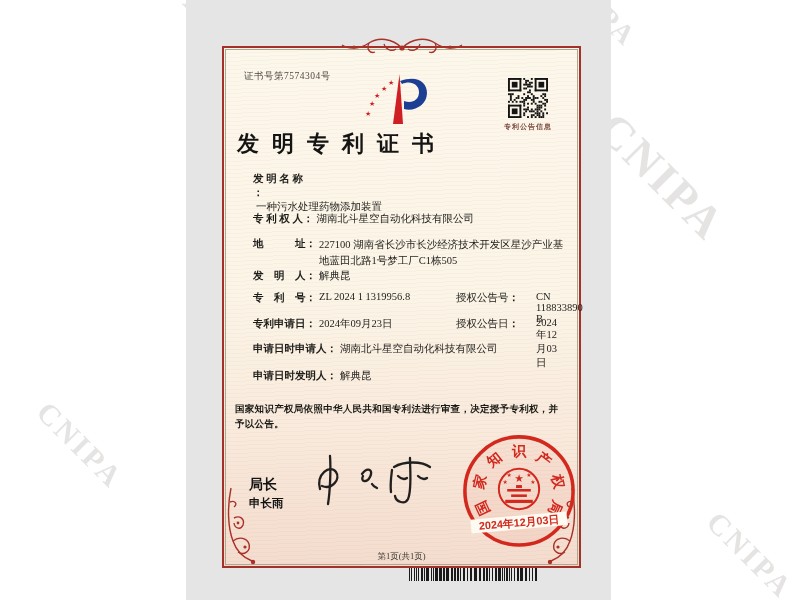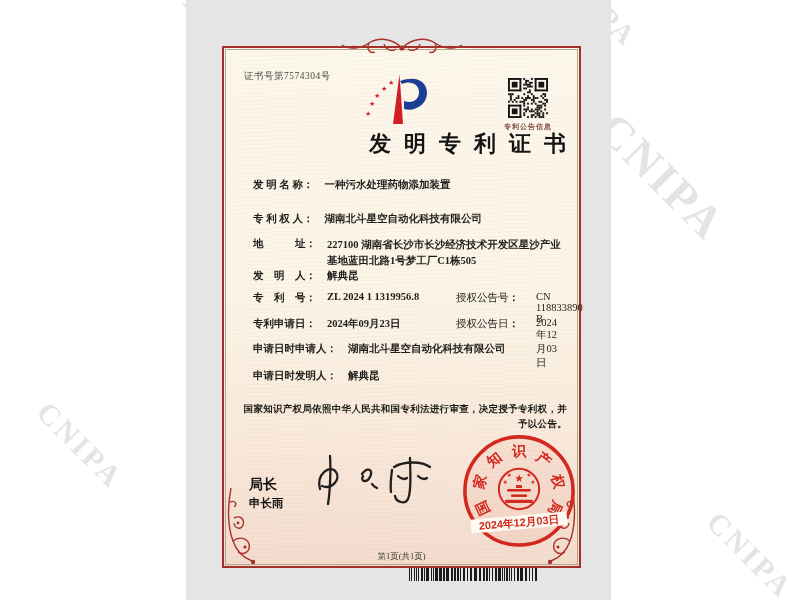--- a/index.html
+++ b/index.html
@@ -35,35 +35,35 @@
   .ornament-top{position:absolute;top:-13px;left:50%;transform:translateX(-50%);}
   .corner{position:absolute;bottom:0px;}
   .corner.left{left:1px;}
   .corner.right{right:1px;transform:scaleX(-1);}
   
   .cert-no{position:absolute;left:20px;top:22px;font-size:9.5px;color:#4c4a42;letter-spacing:0.5px;}
   .logo{position:absolute;left:140px;top:24px;}
   .qr-wrap{position:absolute;left:266px;top:30px;width:76px;text-align:center;}
   .qr-caption{font-size:7px;color:#7c4a3e;letter-spacing:1px;margin-top:4px;font-weight:bold;}
   .title{
-    position:absolute;top:81px;left:0;width:100%;text-align:right;
+    position:absolute;top:81px;left:0;width:100%;text-align:left;
     font-size:22px;font-weight:bold;color:#141414;letter-spacing:13px;text-indent:13px;
   }
   
   .row{position:absolute;left:29px;right:12px;font-size:10.5px;color:#1e1d1a;display:flex;align-items:flex-start;}
   .row .lbl{white-space:pre;font-weight:600;flex:none;}
   .row .colon{font-weight:600;flex:none;}
-  .row .val{font-weight:bold;margin-left:11px;}
+  .row .val{font-weight:normal;margin-left:3px;}
   .row .val.wrap{width:286px;line-height:1.55;}
   .col2{position:absolute;left:203px;top:0;display:flex;font-size:10.5px;}
   .col2 .lbl{white-space:pre;font-weight:400;}
   .col2 .val{font-weight:normal;margin-left:17px;}
   
   .statement{
-    position:absolute;top:354px;left:11px;width:332px;text-align:right;
+    position:absolute;top:354px;left:11px;width:332px;text-align:left;
     font-size:9.5px;font-weight:600;line-height:1.55;color:#191914;letter-spacing:0.3px;
   }
   
   .sig-title{position:absolute;left:25px;top:428px;font-size:14px;font-weight:bold;
     font-family:"Liberation Sans","DejaVu Sans",sans-serif;color:#141414;}
   .sig-name{position:absolute;left:25px;top:448px;font-size:11.5px;font-weight:bold;
     font-family:"Liberation Sans","DejaVu Sans",sans-serif;color:#141414;}
   .signature{position:absolute;left:82px;top:404px;}
   .seal{position:absolute;left:236px;top:382px;}
   .page-footer{position:absolute;top:503px;left:0;width:100%;text-align:center;font-size:8.5px;color:#35342f;}
@@ -261,21 +261,21 @@
           <rect x="14" y="20" width="1" height="1" fill="#141414"></rect>
           <rect x="16" y="20" width="1" height="1" fill="#141414"></rect>
           <rect x="17" y="20" width="1" height="1" fill="#141414"></rect>
           <rect x="18" y="20" width="1" height="1" fill="#141414"></rect>
         </svg>
       <div class="qr-caption">专利公告信息</div>
     </div>
 
     <div class="title">发明专利证书</div>
 
-    <div class="row" style="top:130px;">
+    <div class="row" style="top:124px;flex-direction:column;">
       <span class="lbl">发 明 名 称</span>
         <span class="colon">：</span>
       <span class="val">一种污水处理药物添加装置</span>
     </div>
     <div class="row" style="top:164px;">
       <span class="lbl">专 利 权 人</span>
         <span class="colon">：</span>
       <span class="val">湖南北斗星空自动化科技有限公司</span>
     </div>
     <div class="row" style="top:189px;">

